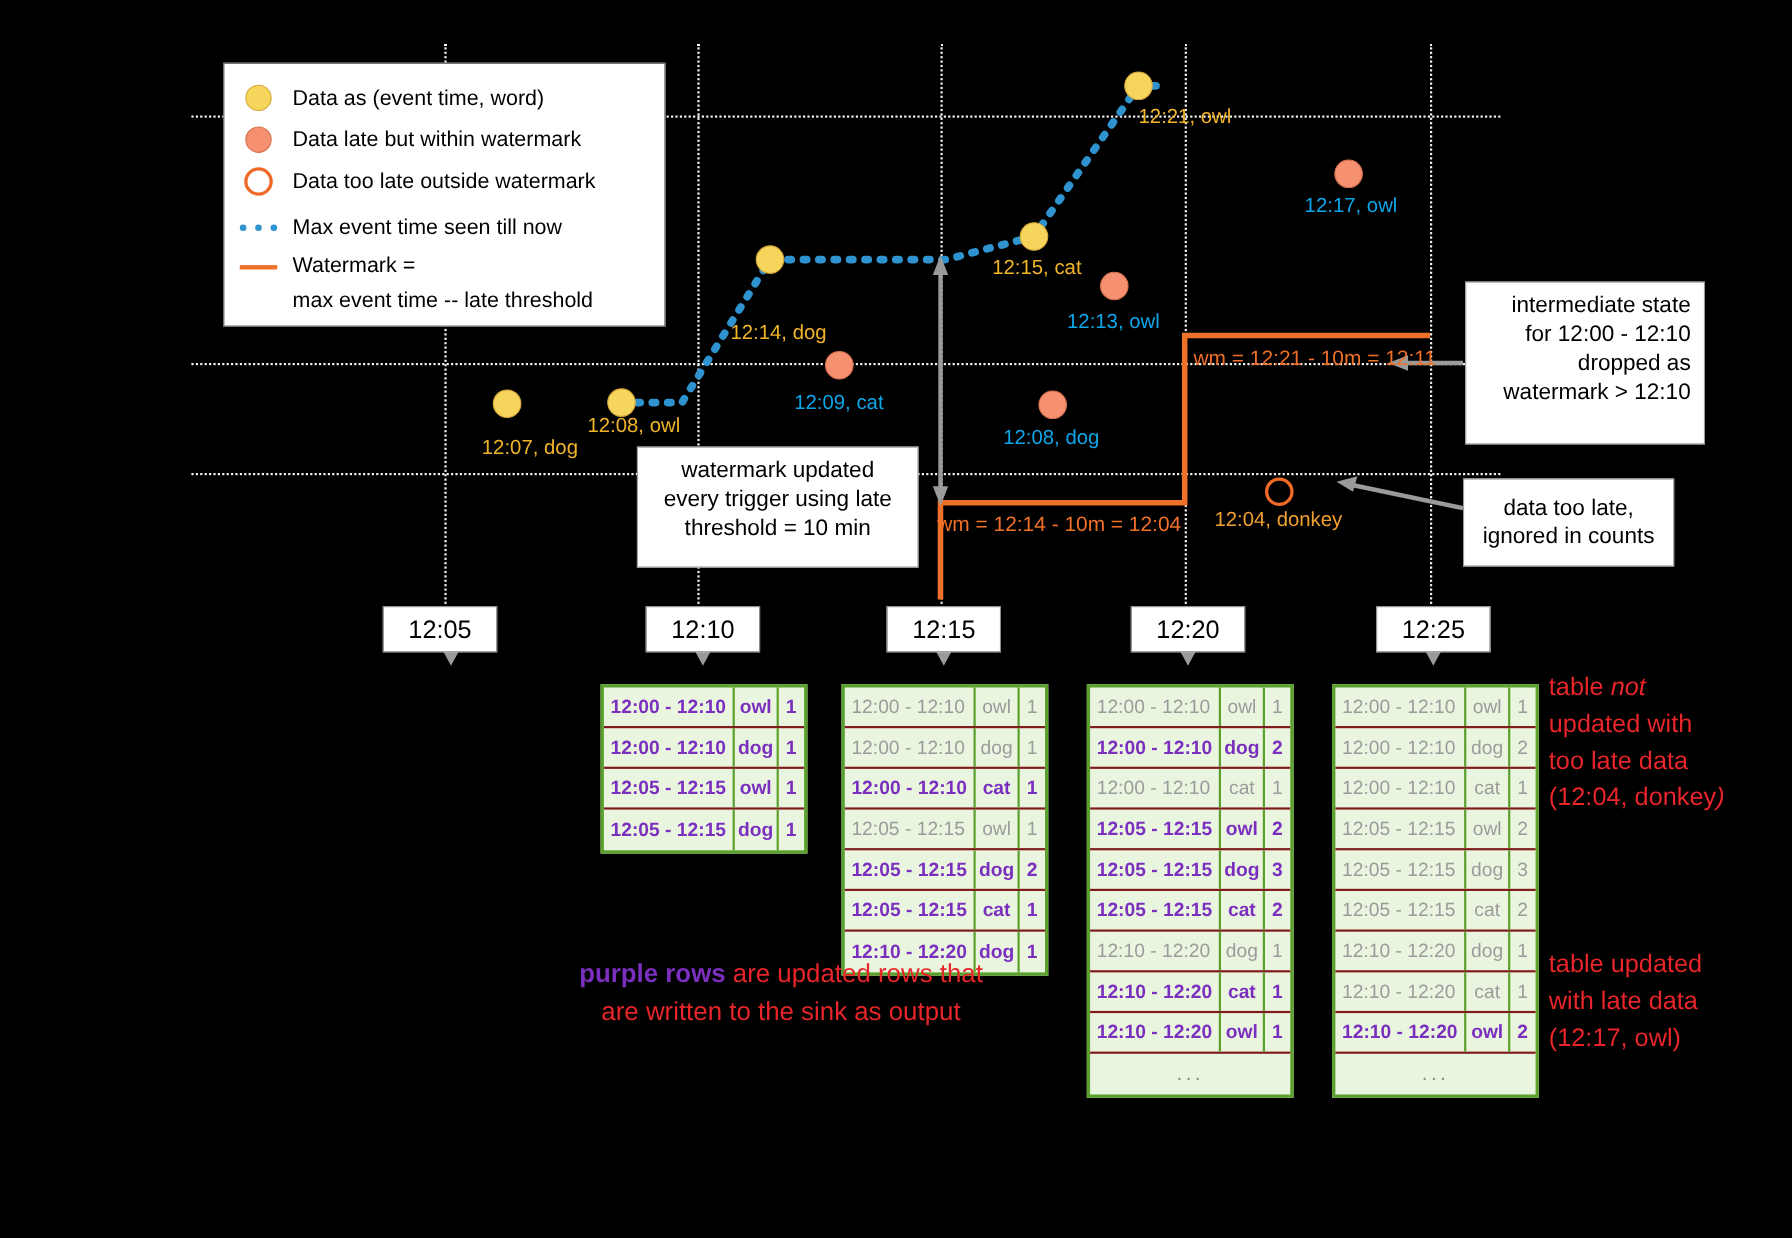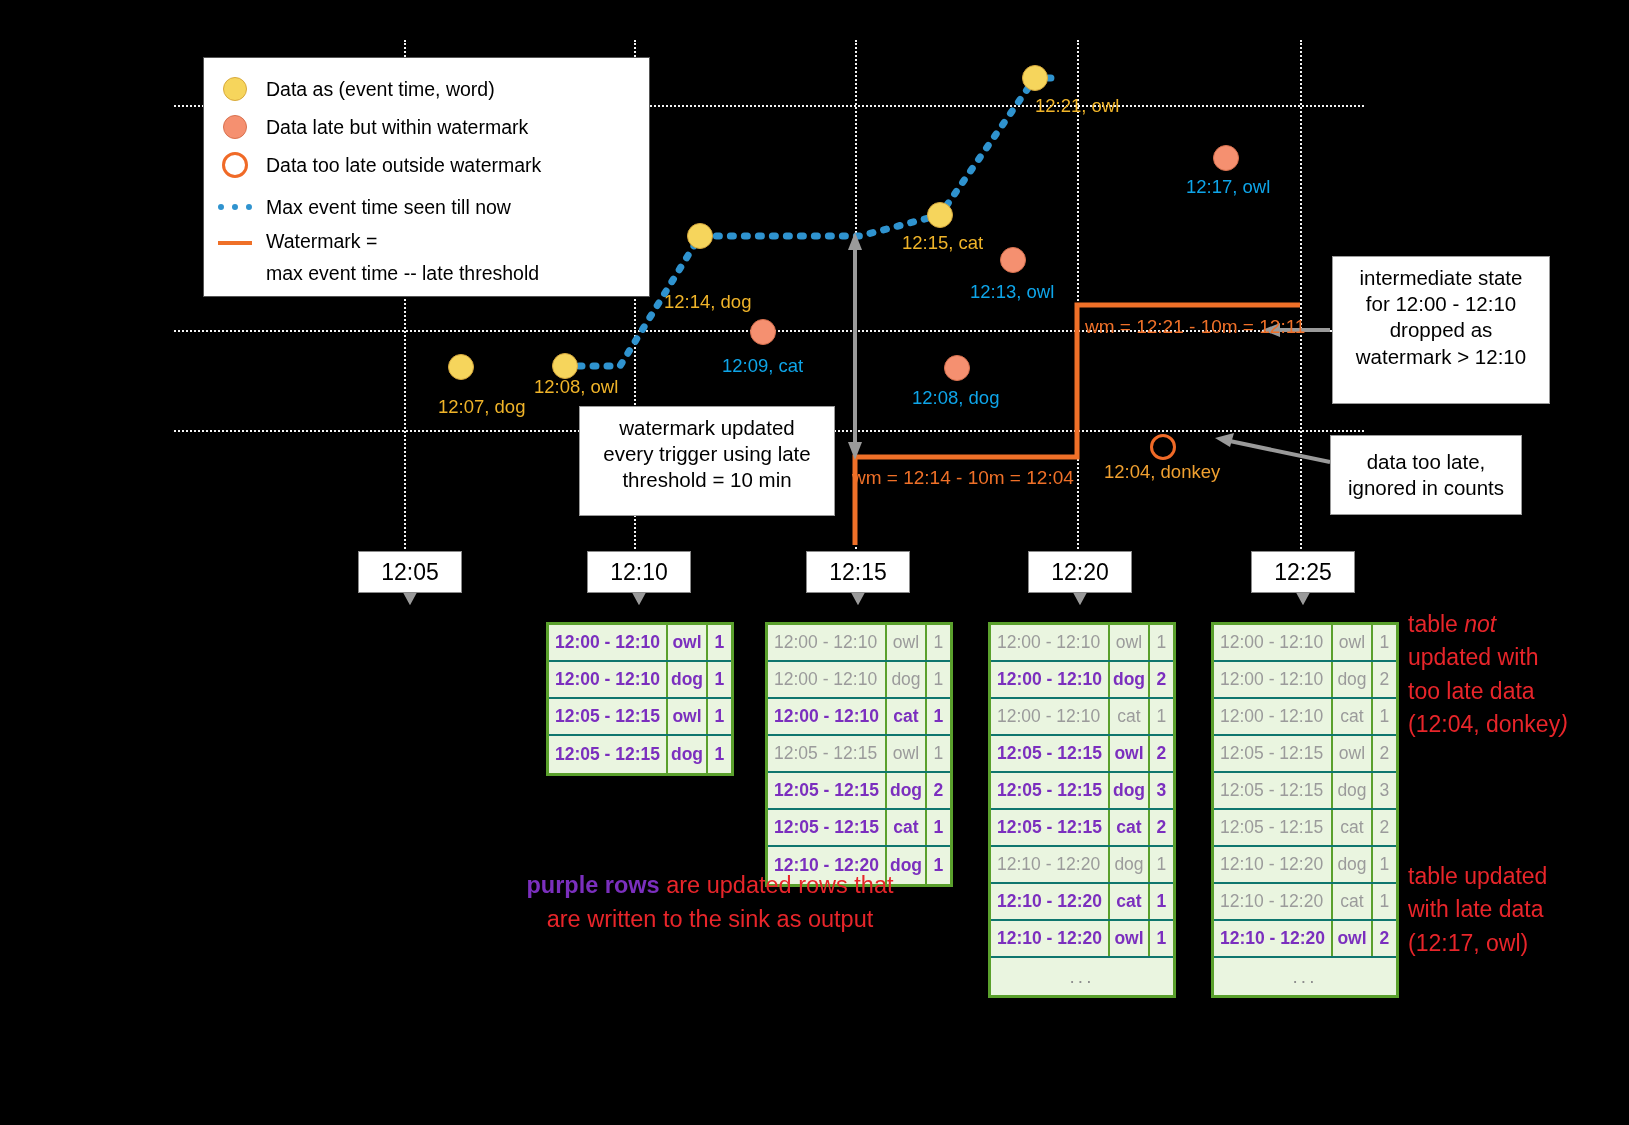--- a/index.html
+++ b/index.html
@@ -32,21 +32,21 @@
     position: absolute;
     height: 0;
     border-top: 2px dotted #ffffff;
     opacity: .95;
   }
 
   
   #legend {
     position: absolute;
     left: 203px; top: 57px;
-    width: 447px; height: 240px;
+    width: 402px; height: 240px;
     background: #ffffff;
     border: 1px solid #555;
     box-sizing: border-box;
     padding: 12px 14px 10px 14px;
   }
   .legend-row {
     display: flex;
     align-items: center;
     height: 38px;
   }
@@ -155,21 +155,21 @@
   
   .rtable {
     position: absolute;
     border: 3px solid #5aa02c;
     background: #eaf5e0;
     box-sizing: border-box;
   }
   .rrow {
     display: flex;
     align-items: stretch;
-    border-bottom: 2px solid #0f766e;
+    border-bottom: 2px solid #7f1d1d;
     height: 37px;
     box-sizing: border-box;
   }
   .rrow:last-child { border-bottom: none; }
   .c-window, .c-word, .c-count {
     display: flex;
     align-items: center;
     font-size: 17.5px;
     box-sizing: border-box;
   }
@@ -323,27 +323,27 @@
 
   <div class="pt salmon" style="left:1213px; top:145px;"></div>
   <div class="pt-label salmon" style="left:1186px; top:176px;">12:17, owl</div>
 
   <div class="pt hollow" style="left:1150px; top:434px;"></div>
   <div class="pt-label hollow" style="left:1104px; top:461px;">12:04, donkey</div>
 
   <div class="wm-label" style="left:852px; top:467px;">wm = 12:14 - 10m = 12:04</div>
   <div class="wm-label" style="left:1085px; top:316px;">wm = 12:21 - 10m = 12:11</div>
 
-  <div class="callout" style="left:1332px; top:256px; width:218px; height:148px;">intermediate state for 12:00 - 12:10 dropped as watermark &gt; 12:10</div>
+  <div class="callout" style="left:1332px; top:256px; width:218px; height:148px;text-align:right;">intermediate state for 12:00 - 12:10 dropped as watermark &gt; 12:10</div>
 
   <div class="callout" style="left:579px; top:406px; width:256px; height:110px;">watermark updated every trigger using late threshold = 10 min</div>
 
   <div class="callout" style="left:1330px; top:435px; width:192px; height:80px; display:flex; align-items:center; justify-content:center;">data too late, ignored in counts</div>
 
-  <div class="trigger-box" style="left:358px; top:551px;">12:05</div>
+  <div class="trigger-box" style="left:348px; top:551px;">12:05</div>
   <div class="trigger-box" style="left:587px; top:551px;">12:10</div>
   <div class="trigger-box" style="left:806px; top:551px;">12:15</div>
   <div class="trigger-box" style="left:1028px; top:551px;">12:20</div>
   <div class="trigger-box" style="left:1251px; top:551px;">12:25</div>
 
   <div class="rtable" style="left:546px; top:622px; width:188px;">
       <div class="rrow purple">
         <div class="c-window">12:00 - 12:10</div>
         <div class="c-word">owl</div>
         <div class="c-count">1</div>

